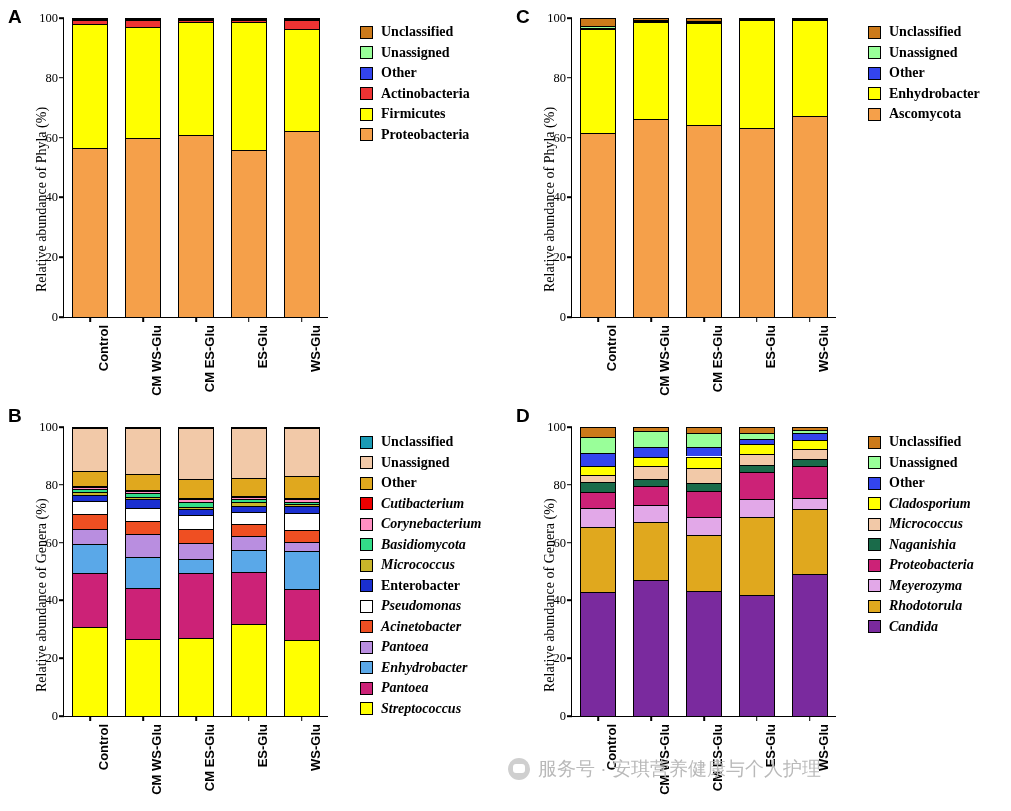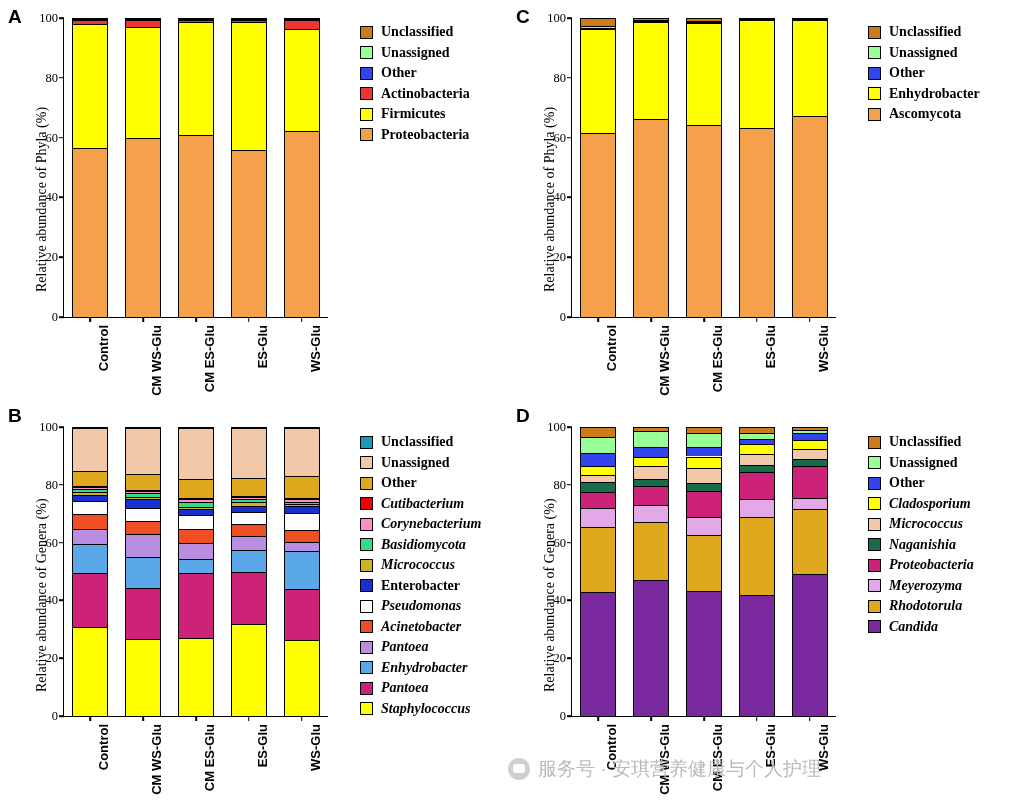--- a/index.html
+++ b/index.html
@@ -394,21 +394,21 @@
     <div class="legend-row">
       <span class="legend-swatch" style="background: rgb(90, 168, 232);"></span>
       <span class="legend-label italic">Enhydrobacter</span>
     </div>
     <div class="legend-row">
       <span class="legend-swatch" style="background: rgb(204, 34, 119);"></span>
       <span class="legend-label italic">Pantoea</span>
     </div>
     <div class="legend-row">
       <span class="legend-swatch" style="background: rgb(255, 255, 0);"></span>
-      <span class="legend-label italic">Staphylococcus</span>
+      <span class="legend-label italic">Streptococcus</span>
     </div>
   </div>
 
 <div class="panel-letter" style="left:516px;top:6px;">C</div>
 <div class="ylabel" style="left:542px;top:292px;">Relative abundance of Phyla (%)</div>
 <div class="plot" id="plot-C" style="left:571px;top:18px;width:265px;height:300px;">
     <div class="ytick" style="top: 299px;">0</div>
     <div class="ytickmark" style="top: 299px;"></div>
     <div class="ytick" style="top: 239.2px;">20</div>
     <div class="ytickmark" style="top: 239.2px;"></div>

